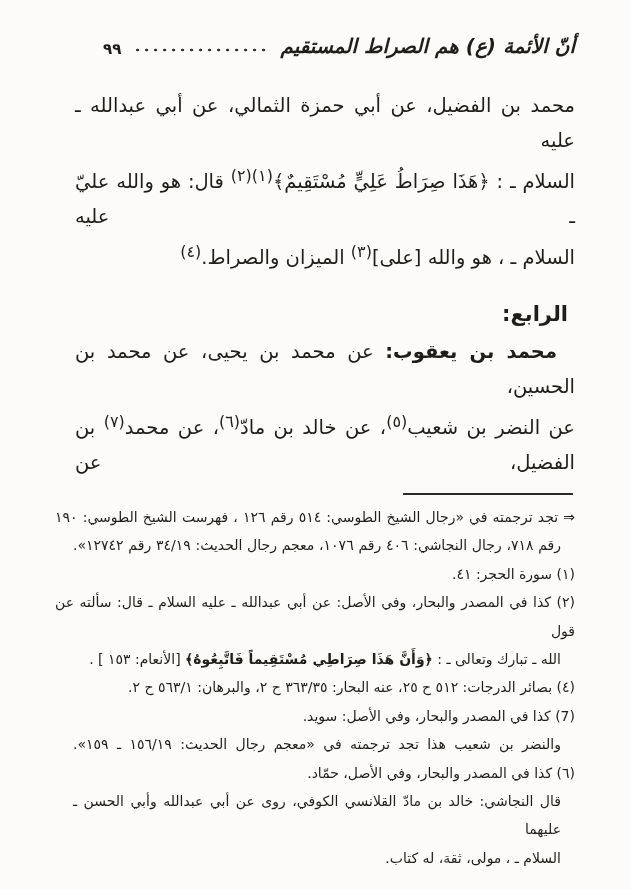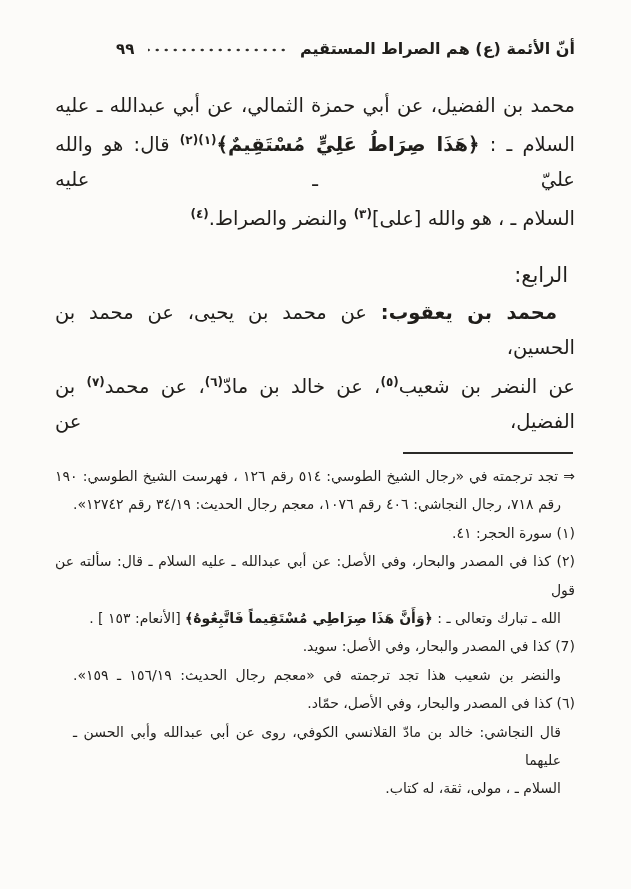--- a/index.html
+++ b/index.html
@@ -16,47 +16,47 @@
     padding: 30px 56px 0 55px;
     overflow: hidden;
   }
   
   .running-head {
     display: flex;
     align-items: flex-end;
     height: 28px;
     font-weight: bold;
   }
-  .head-title { font-size: 16px; white-space: nowrap; }
+  .head-title { font-size: 20px; white-space: nowrap; font-style: italic; }
   .dot-leader {
     flex: 1;
     height: 12px;
     margin: 0 12px 2px 14px;
     background-image: radial-gradient(circle, #34322f 1.3px, transparent 1.6px);
     background-size: 9px 12px;
     background-repeat: repeat-x;
     background-position: right bottom;
   }
-  .page-num { font-size: 15px; margin-left: 61px; }
+  .page-num { font-size: 15px; margin-left: 48px; }
 
   
   .body-text { margin-top: 30px; font-size: 19.5px; line-height: 35px; }
-  .t-line { text-align: justify; text-align-last: justify; }
+  .t-line { text-align: justify; text-align-last: justify; margin-left: 20px; }
   .t-line.end { text-align: right; text-align-last: right; }
   .indent1 { text-indent: 18px; }
   .section-heading {
-    font-weight: normal;
+    font-weight: bold;
     font-size: 21px;
     line-height: 34px;
     margin: 22px 7px 3px 0;
     text-align: right;
   }
   .b { font-weight: bold; }
-  .verse { font-weight: bold; letter-spacing: -0.2px; }
-  .sup { font-size: 12px; vertical-align: 7px; font-weight: bold; }
+  .verse { font-weight: normal; letter-spacing: -0.2px; }
+  .sup { font-size: 16px; vertical-align: 7px; font-weight: normal; }
 
   
   .fn-sep {
     width: 170px;
     height: 2px;
     background: #2b2a28;
     margin: 13px 2px 8px auto;
   }
 
   
@@ -73,36 +73,37 @@
 
   <header class="running-head">
     <span class="head-title">أنّ الأئمة (ع) هم الصراط المستقيم</span>
     <span class="dot-leader"></span>
     <span class="page-num">٩٩</span>
   </header>
 
   <main class="body-text">
     <div class="t-line"><span>محمد بن الفضيل، عن أبي حمزة الثمالي، عن أبي عبدالله ـ عليه</span></div>
     <div class="t-line"><span>السلام ـ : </span><span class="verse">﴿هَذَا صِرَاطُ عَلِيٍّ مُسْتَقِيمٌ﴾</span><span class="sup">(١)(٢)</span><span> قال: هو والله عليّ ـ عليه</span></div>
-    <div class="t-line end"><span>السلام ـ ، هو والله [على]</span><span class="sup">(٣)</span><span> والنضر والصراط.</span><span class="sup">(٤)</span></div>
+    <div class="t-line end"><span>السلام ـ ، هو والله [على]</span><span class="sup">(٣)</span><span> الميزان والصراط.</span><span class="sup">(٤)</span></div>
 
     <div class="section-heading">الرابع:</div>
 
     <div class="t-line indent1"><span class="b">محمد بن يعقوب:</span><span> عن محمد بن يحيى، عن محمد بن الحسين،</span></div>
     <div class="t-line"><span>عن النضر بن شعيب</span><span class="sup">(٥)</span><span>، عن خالد بن مادّ</span><span class="sup">(٦)</span><span>، عن محمد</span><span class="sup">(٧)</span><span> بن الفضيل، عن</span></div>
   </main>
 
   <div class="fn-sep"></div>
 
   <section class="footnotes">
     <div class="fn-line"><span>⇒</span><span> </span><span>تجد ترجمته في «رجال الشيخ الطوسي: ٥١٤ رقم ١٢٦ ، فهرست الشيخ الطوسي: ١٩٠</span></div>
     <div class="fn-line ind"><span>رقم ٧١٨، رجال النجاشي: ٤٠٦ رقم ١٠٧٦، معجم رجال الحديث: ٣٤/١٩ رقم ١٢٧٤٢».</span></div>
     <div class="fn-line end"><span>(١) سورة الحجر: ٤١.</span></div>
     <div class="fn-line"><span>(٢) كذا في المصدر والبحار، وفي الأصل: عن أبي عبدالله ـ عليه السلام ـ قال: سألته عن قول</span></div>
     <div class="fn-line end ind"><span>الله ـ تبارك وتعالى ـ : </span><span class="fn-verse">﴿وَأَنَّ هَذَا صِرَاطِي مُسْتَقِيماً فَاتَّبِعُوهُ﴾</span><span> [الأنعام: ١٥٣ ] .</span></div>
+    <div class="fn-line end"><span>(٤) بصائر الدرجات: ٥١٢ ح ٢٥، عنه البحار: ٣٦٣/٣٥ ح ٢، والبرهان: ٥٦٣/١ ح ٢.</span></div>
     <div class="fn-line end"><span>(7) كذا في المصدر والبحار، وفي الأصل: سويد.</span></div>
     <div class="fn-line ind"><span>والنضر بن شعيب هذا تجد ترجمته في «معجم رجال الحديث: ١٥٦/١٩ ـ ١٥٩».</span></div>
     <div class="fn-line end"><span>(٦) كذا في المصدر والبحار، وفي الأصل، حمّاد.</span></div>
     <div class="fn-line ind"><span>قال النجاشي: خالد بن مادّ القلانسي الكوفي، روى عن أبي عبدالله وأبي الحسن ـ عليهما</span></div>
     <div class="fn-line end ind"><span>السلام ـ ، مولى، ثقة، له كتاب.</span></div>
 
   </section>
 
 </div>
 

